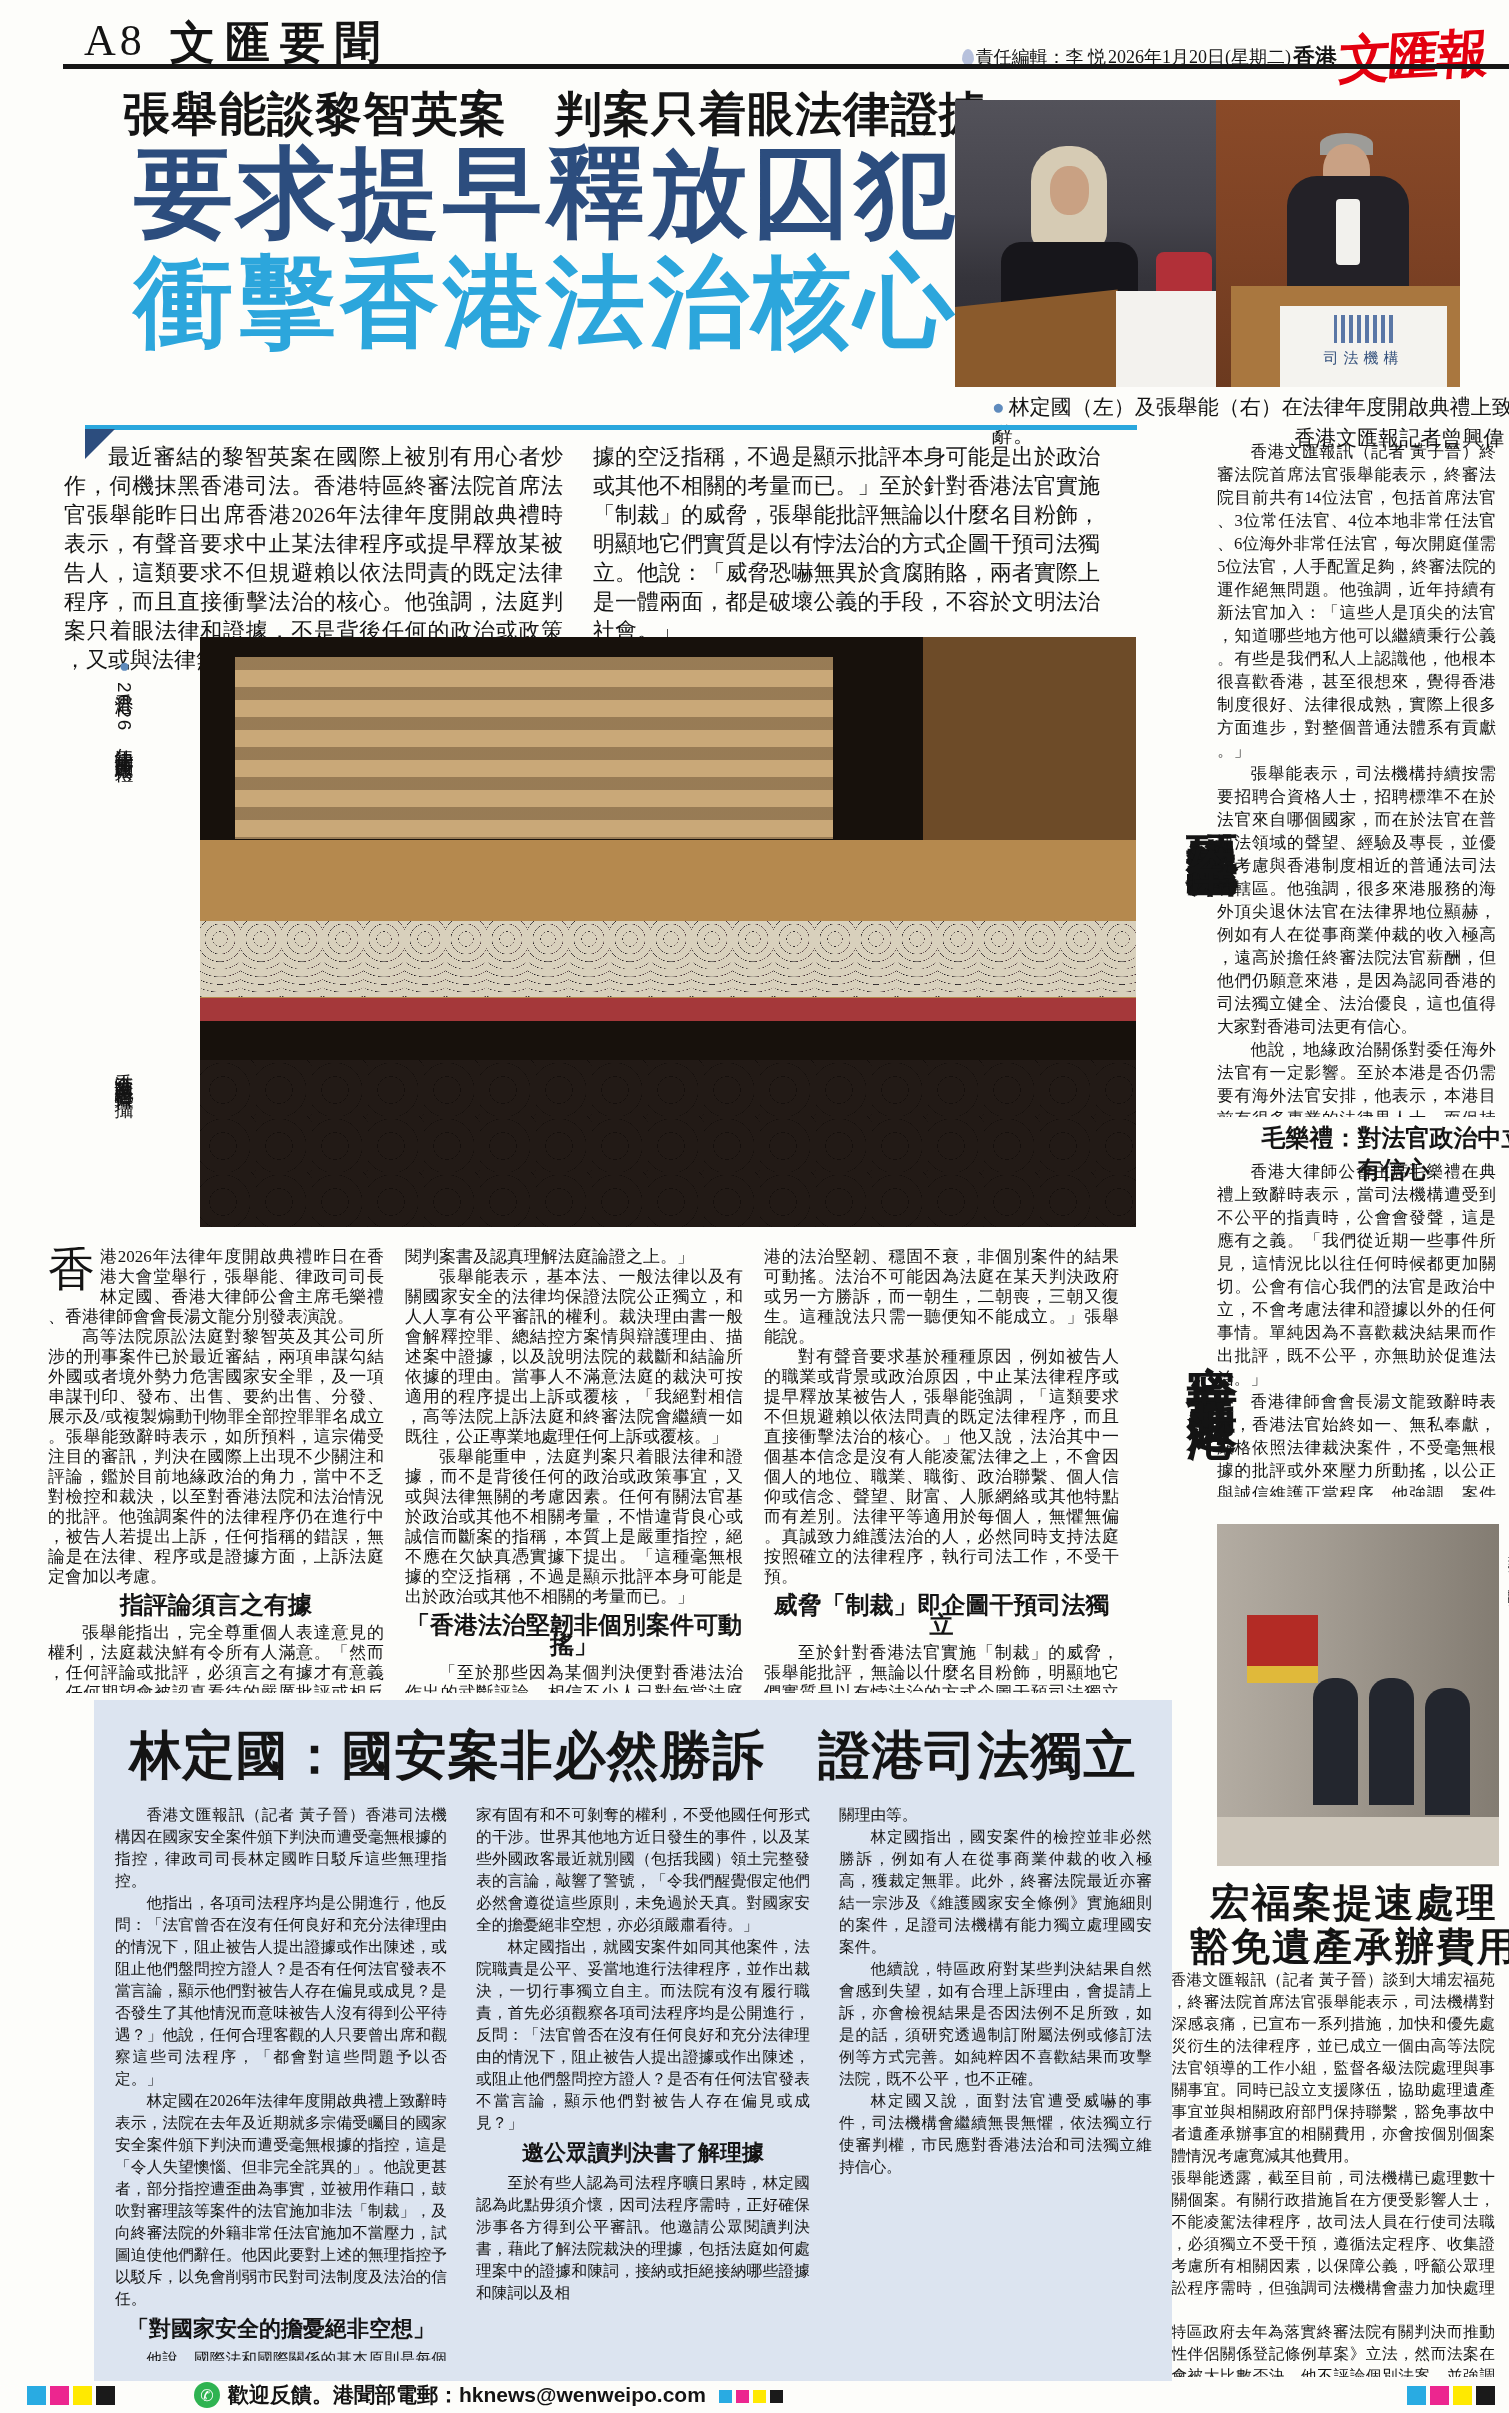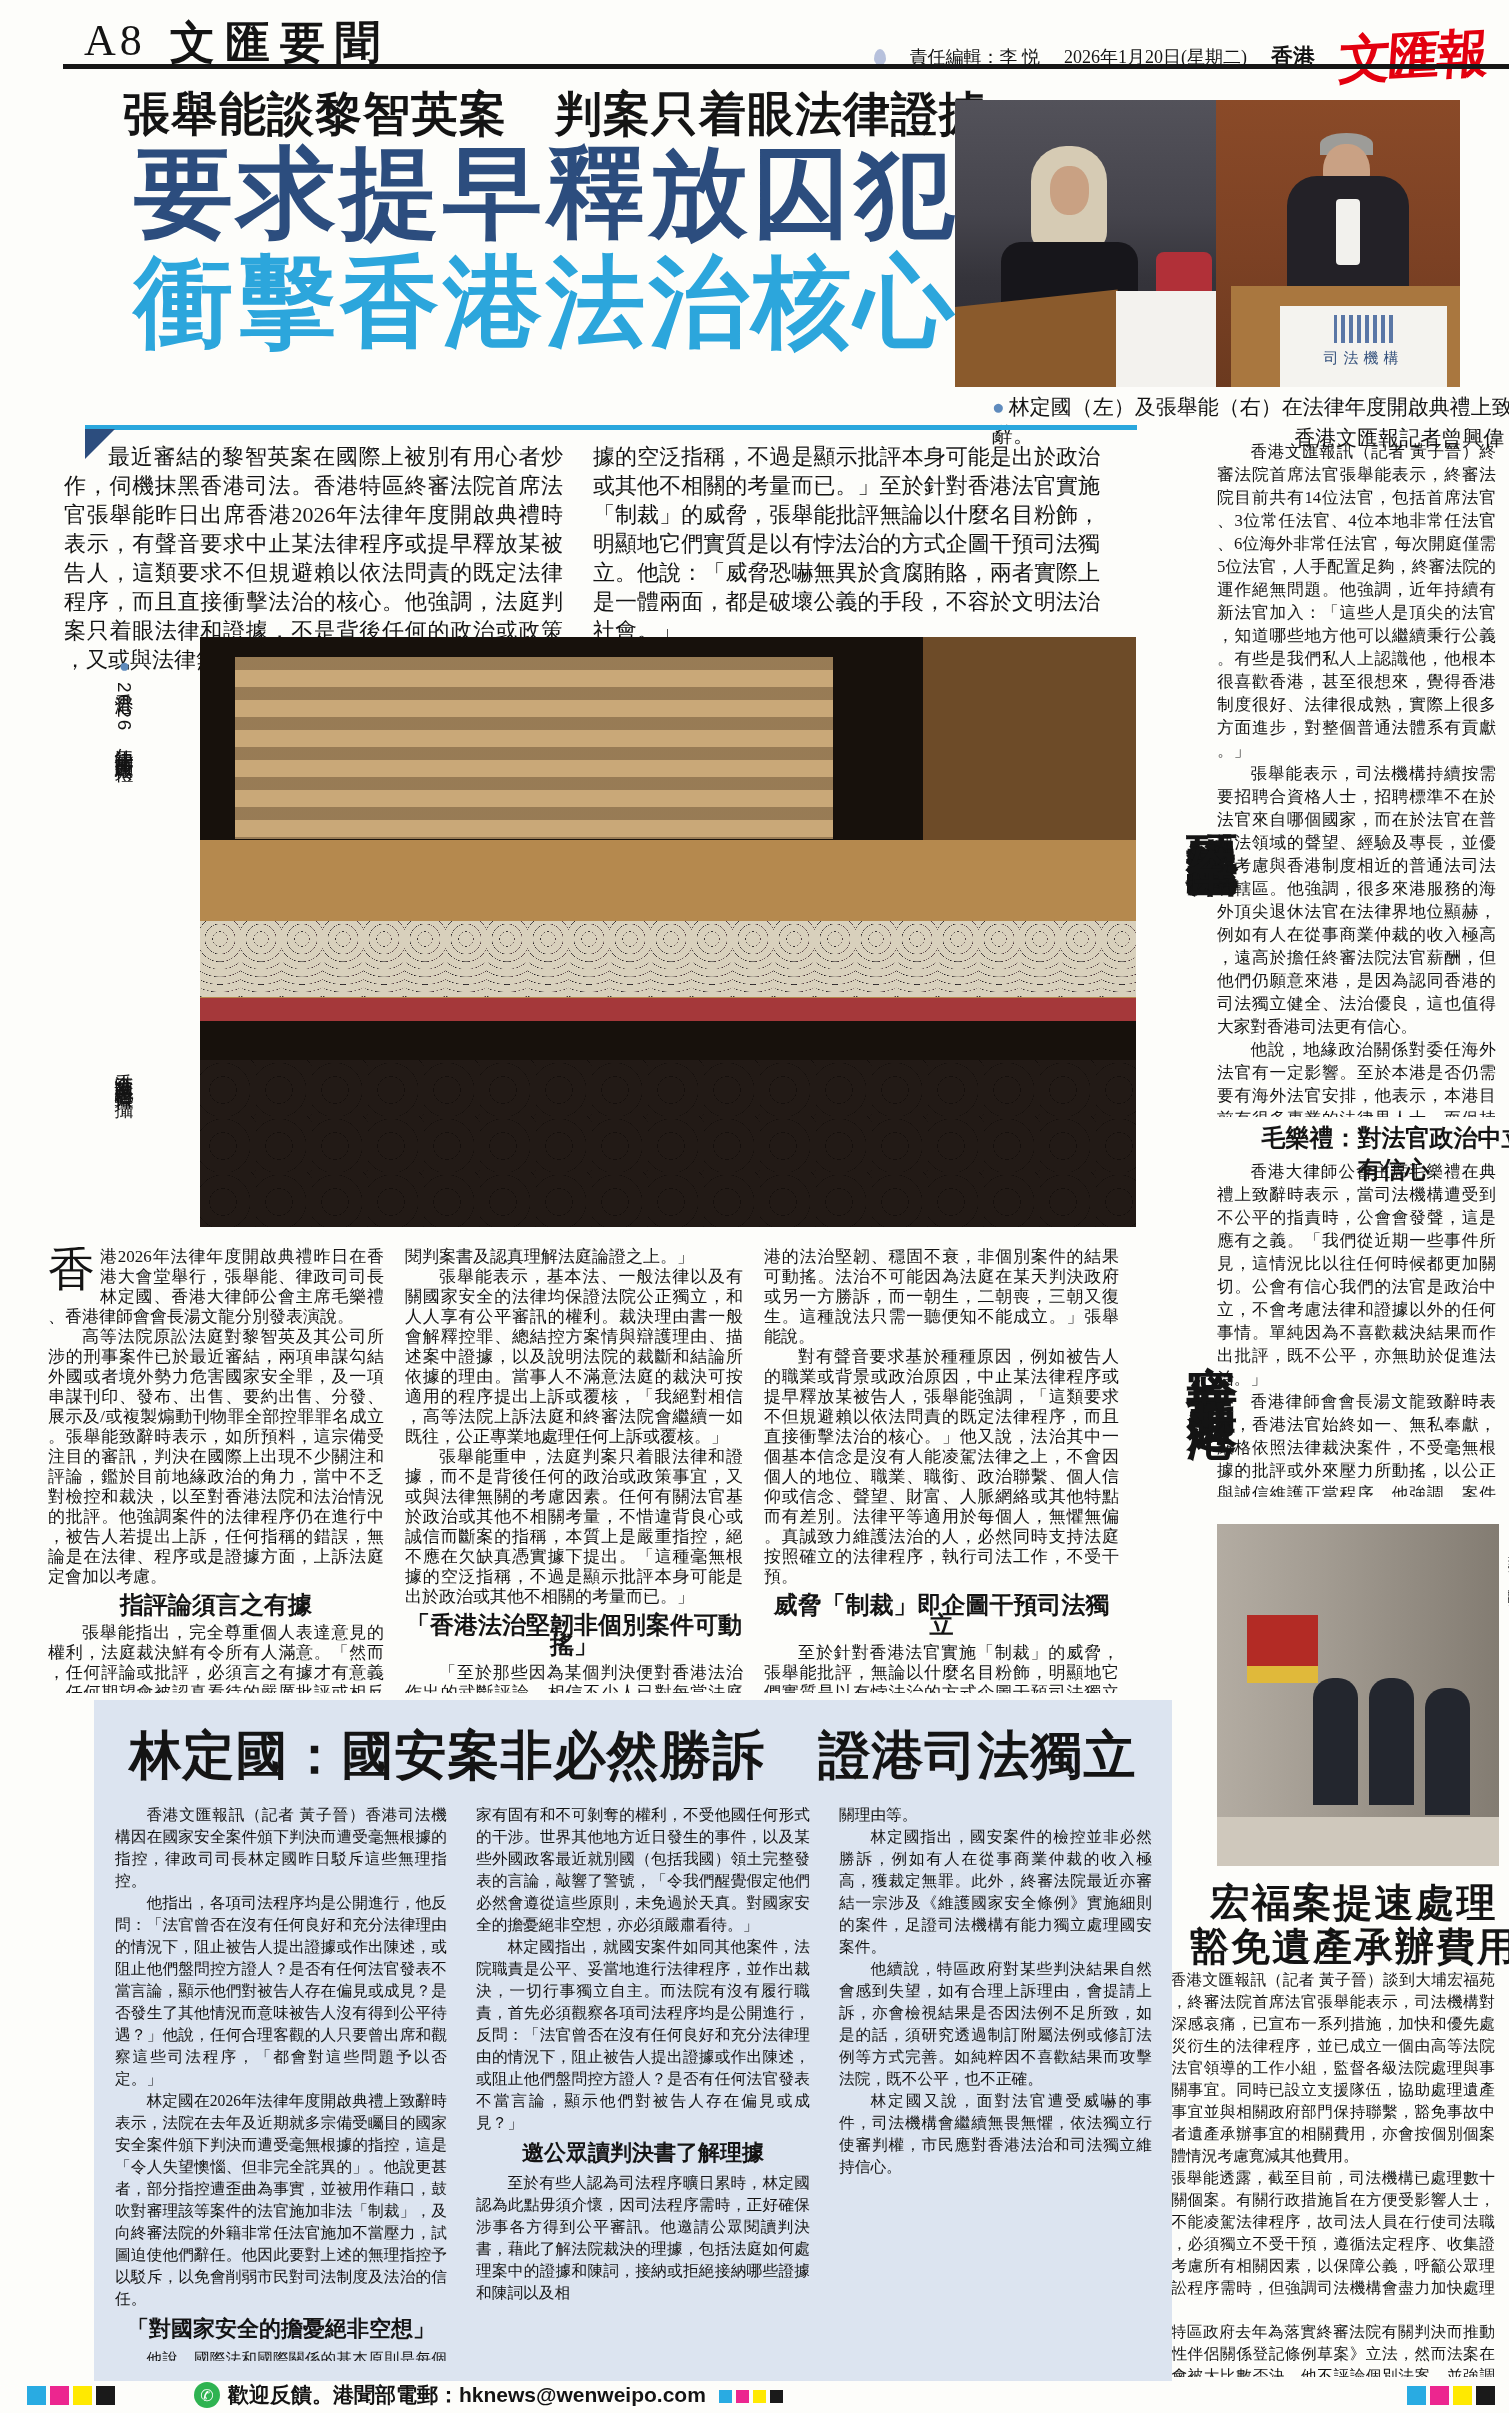--- a/index.html
+++ b/index.html
@@ -9,21 +9,21 @@
   .sans{font-family:"Liberation Sans","DejaVu Sans",sans-serif;}
   p{margin:0;text-indent:2em;}
   p.cont{text-indent:0;}
   .colblock{position:absolute;overflow:hidden;text-align:justify;line-break:anywhere;}
   .subhead{text-indent:0;text-align:center;font-family:"Liberation Sans","DejaVu Sans",sans-serif;
            font-weight:700;margin:8px 0;}
   .vert{writing-mode:vertical-rl;}
   
   .a8{left:47px;top:15px;font-size:44px;letter-spacing:4px;}
   .sect{left:133px;top:13px;font-size:45px;font-weight:700;letter-spacing:10px;}
-  .hdr-right{top:31px;right:24px;display:flex;align-items:center;gap:24px;}
+  .hdr-right{top:31px;right:24px;display:flex;align-items:center;gap:2px;}
   .drop{width:12px;height:16px;background:#b7c1dc;border-radius:50% 50% 50% 50%/62% 62% 38% 38%;}
   .meta{font-size:18px;}
   .place{font-size:22px;font-weight:700;}
   .logo{font-size:52px;font-weight:900;color:#e3000f;letter-spacing:-3px;
         transform:rotate(-3deg) skewX(-7deg);line-height:1;}
   .hdr-rule{left:26px;top:64px;width:1457px;height:5px;background:#161616;}
   
   .kicker{left:86px;top:83px;width:851px;text-align:center;font-size:47px;font-weight:600;letter-spacing:1px;white-space:nowrap;}
   .h1{left:76px;top:143px;width:866px;text-align:center;font-size:99px;font-weight:700;
       color:#2c4d7e;letter-spacing:4px;line-height:1.04;white-space:nowrap;}

